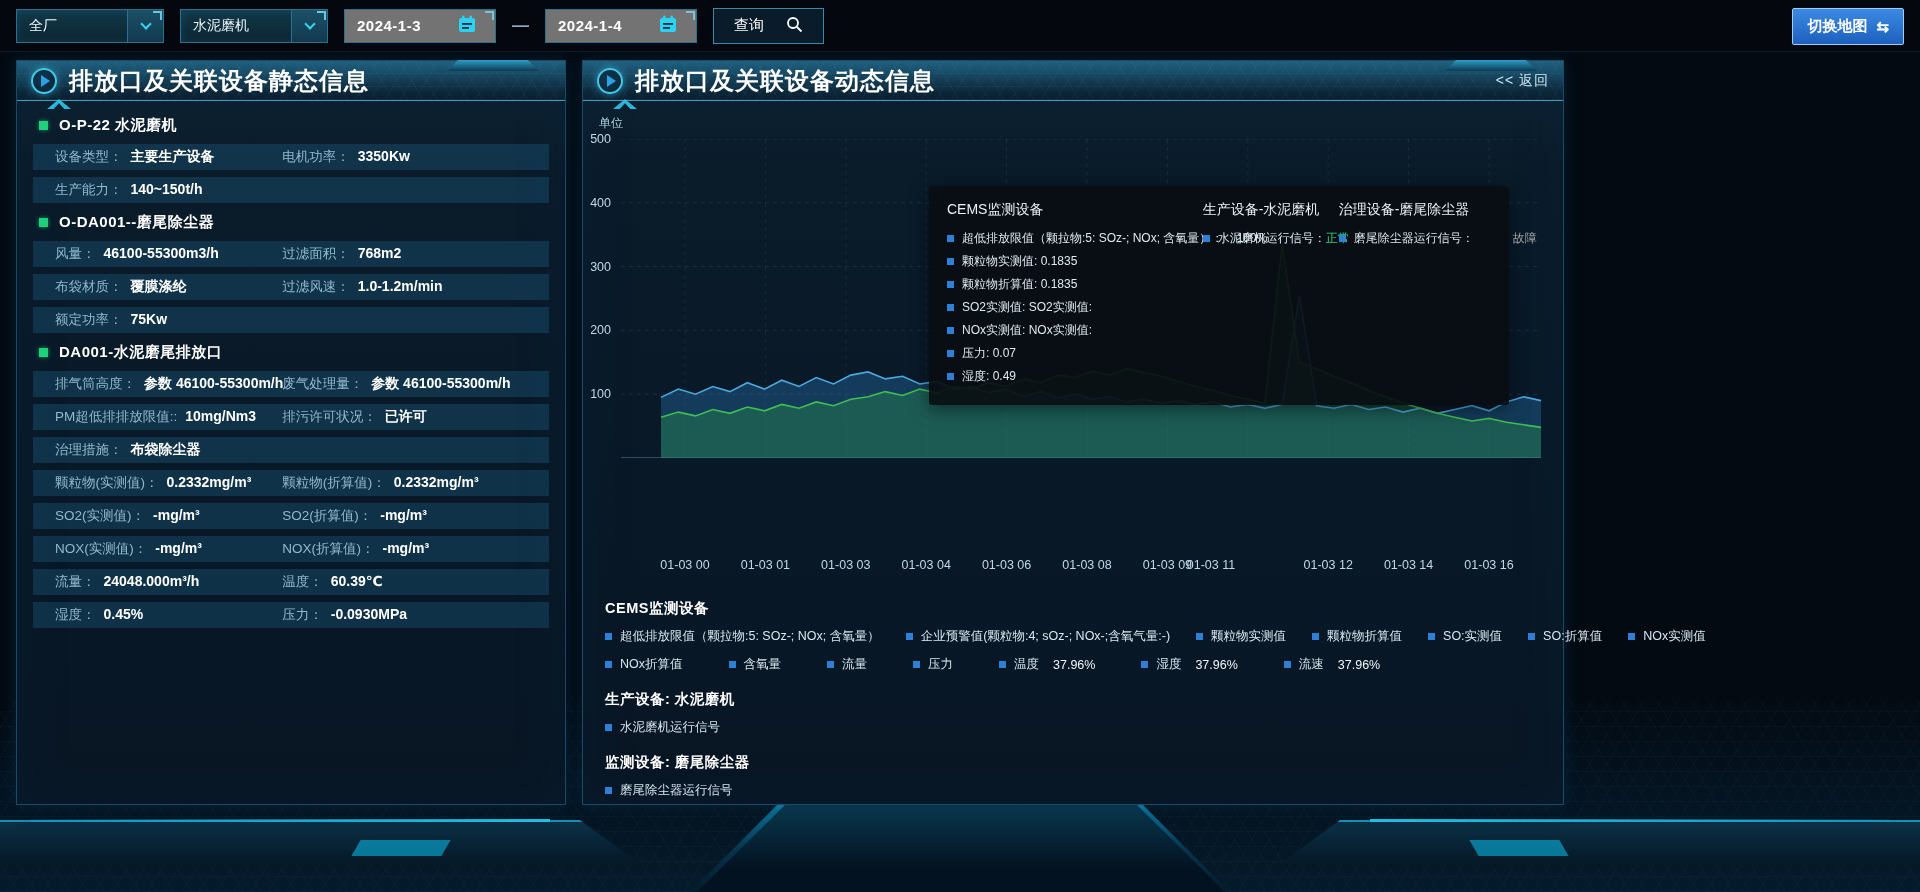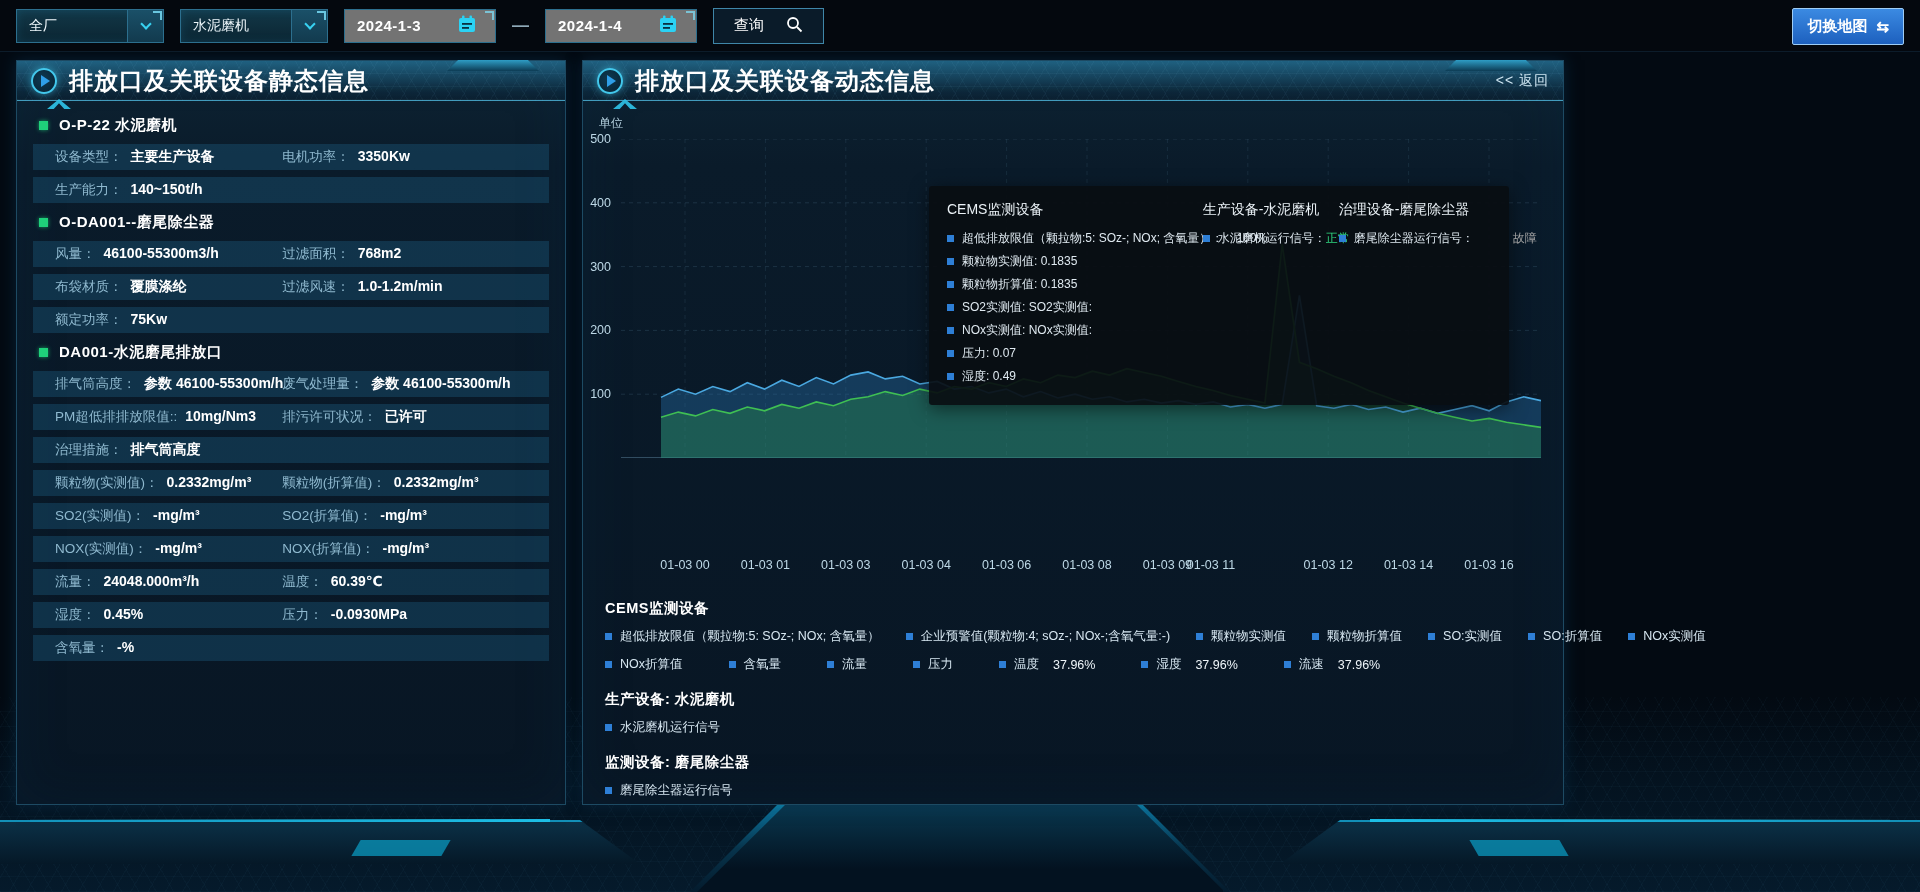--- a/index.html
+++ b/index.html
@@ -255,21 +255,21 @@
           <span class="val">10mg/Nm3</span>
         </div>
         <div class="fld">
           <span class="lbl">排污许可状况：</span>
           <span class="val">已许可</span>
         </div>
       </div>
       <div class="row-fields">
         <div class="fld">
           <span class="lbl">治理措施：</span>
-          <span class="val">排气筒高度</span>
+          <span class="val">布袋除尘器</span>
         </div>
       </div>
       <div class="row-fields">
         <div class="fld">
           <span class="lbl">颗粒物(实测值)：</span>
           <span class="val">0.2332mg/m³</span>
         </div>
         <div class="fld">
           <span class="lbl">颗粒物(折算值)：</span>
           <span class="val">0.2332mg/m³</span>
@@ -306,26 +306,20 @@
         </div>
       </div>
       <div class="row-fields">
         <div class="fld">
           <span class="lbl">湿度：</span>
           <span class="val">0.45%</span>
         </div>
         <div class="fld">
           <span class="lbl">压力：</span>
           <span class="val">-0.0930MPa</span>
-        </div>
-      </div>
-      <div class="row-fields">
-        <div class="fld">
-          <span class="lbl">含氧量：</span>
-          <span class="val">-%</span>
         </div>
       </div>
     </div>
 </div>
 
 <div class="panel panel-right">
   <div class="panel-hd">
     <span class="hd-icon"></span>
     <span class="hd-title">排放口及关联设备动态信息</span>
     <span class="hd-tab"></span>

